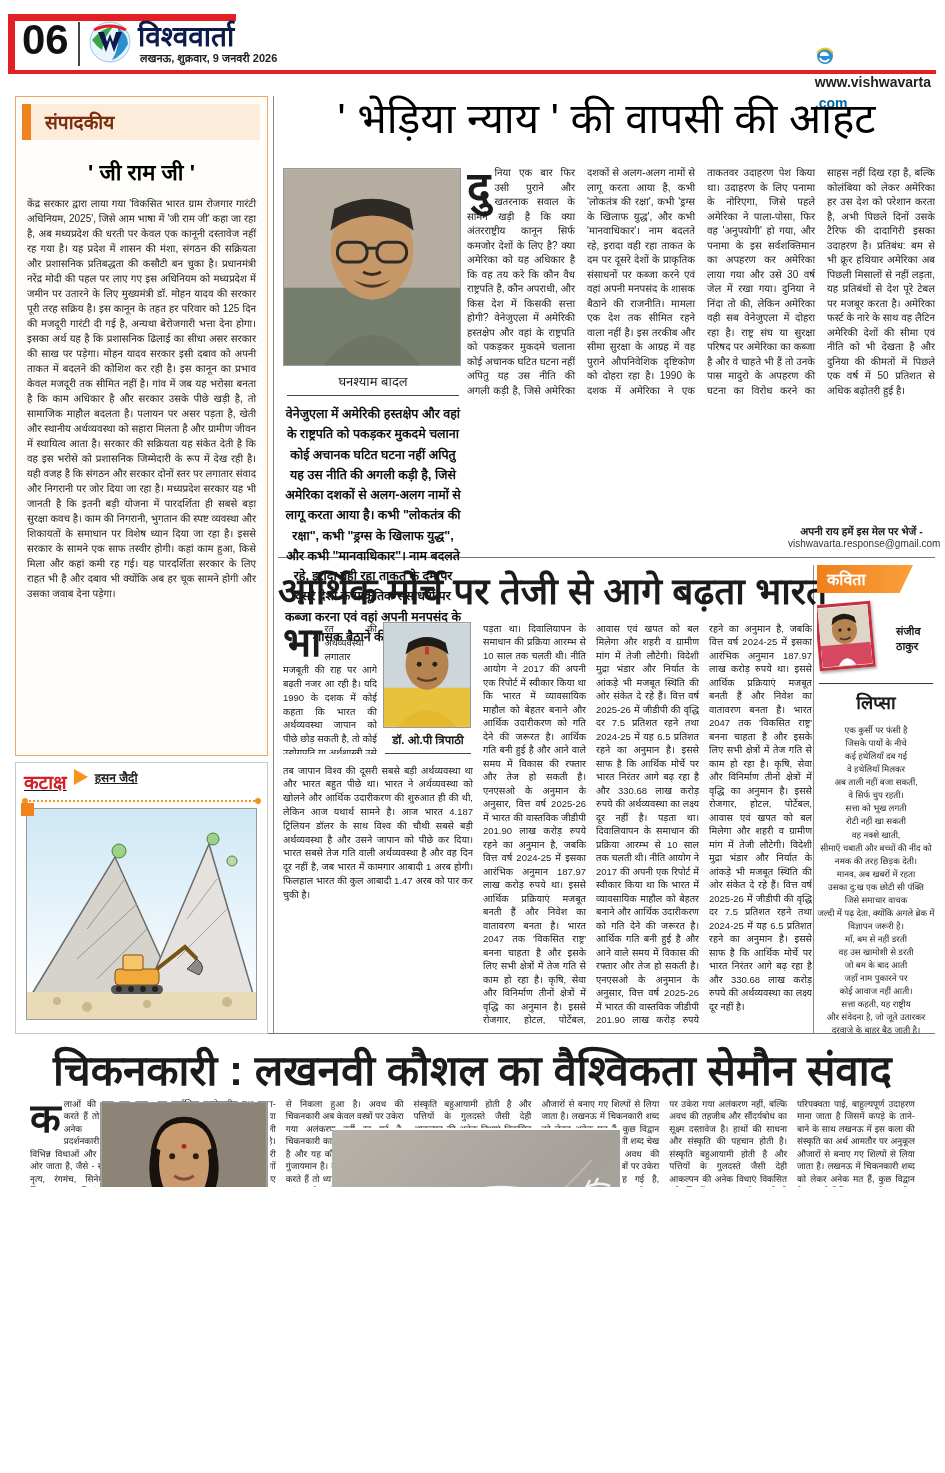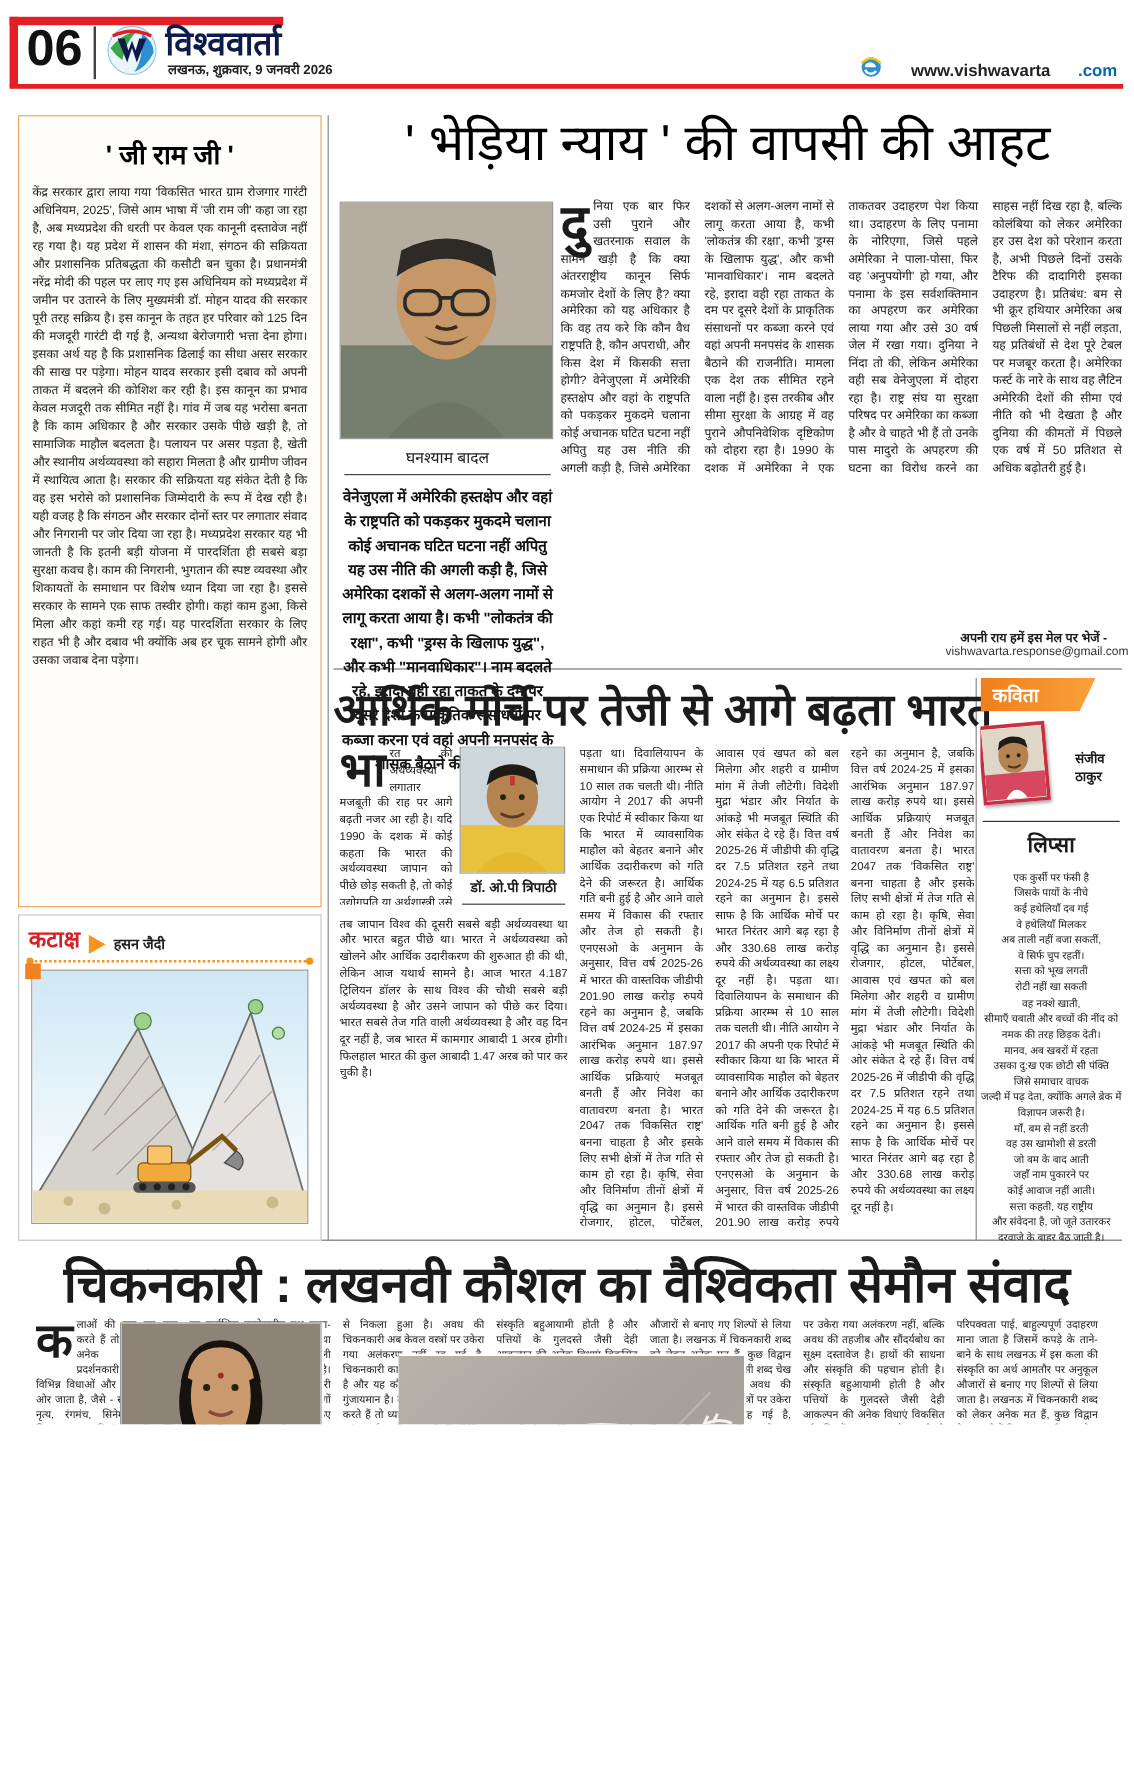--- a/index.html
+++ b/index.html
@@ -10,39 +10,39 @@
   
   .hdr-redframe { position:absolute; left:8px; top:14px; width:228px; height:58px;
     border-left:7px solid #e31e24; border-top:7px solid #e31e24; }
   .hdr-redline { position:absolute; left:8px; top:70px; width:928px; height:4px; background:#e31e24; }
   .page-num { position:absolute; left:22px; top:16px; font-size:42px; font-weight:bold; color:#111; }
   .hdr-div { position:absolute; left:78px; top:22px; width:2px; height:44px; background:#444; }
   .hdr-logo { position:absolute; left:88px; top:20px; }
   .paper-name { position:absolute; left:138px; top:16px; font-size:28px; font-weight:bold; color:#0d1b4c; font-family:"Liberation Serif","DejaVu Serif",serif; }
   .edition { position:absolute; left:140px; top:50px; font-size:11px; font-weight:bold; color:#222; }
   .page-section-title { position:absolute; left:0; top:16px; width:945px; text-align:center; font-size:31px; font-weight:bold; color:#000; }
-  .website { position:absolute; right:14px; top:46px; font-size:14px; font-weight:bold; color:#222; display:flex; align-items:center; gap:23px; }
+  .website { position:absolute; right:14px; top:46px; font-size:14px; font-weight:bold; color:#222; display:flex; gap:5px;flex-direction:column; }
   .website .dotcom { color:#0369a1; font-weight:bold; }
 
   
   .vline { position:absolute; width:1px; background:#8a8a8a; }
   .hline { position:absolute; height:1px; background:#777; }
 
   
   .edit-box { position:absolute; left:15px; top:96px; width:253px; height:660px;
     border:1px solid #f0a868; background:#fffdf9; overflow:hidden; }
   .edit-band { margin:7px 7px 0 7px; background:#fcecd9; padding:5px 8px 5px 10px; position:relative; }
   .edit-band .sq { position:absolute; left:-1px; top:0; width:9px; height:100%; background:#f08220; }
   .edit-label { font-size:19px; font-weight:bold; color:#7b2d0e; padding-left:12px; }
   .edit-title { text-align:center; font-size:22px; font-weight:bold; color:#000; margin:16px 0 10px 0; }
   .edit-body { padding:0 11px; font-size:10px; line-height:1.5; text-align:justify; color:#222; height:545px; overflow:hidden; }
 
   
   .satire-box { position:absolute; left:15px; top:762px; width:253px; height:272px; border:1px solid #c9c9c9; background:#fff; overflow:hidden; }
-  .satire-head { display:flex; align-items:flex-end; gap:7px; padding:6px 8px 4px 8px; }
+  .satire-head { display:flex; align-items:flex-start; gap:7px; padding:6px 8px 4px 8px;text-decoration:underline; }
   .satire-label { font-size:19px; font-weight:bold; color:#d42027; }
   .tri-icon { width:0; height:0; border-top:8px solid transparent; border-bottom:8px solid transparent; border-left:14px solid #f7941d; }
   .cartoonist { font-size:12px; font-weight:bold; color:#222; }
   .satire-dots { margin:1px 8px 6px 8px; border-top:2px dotted #f0941e; position:relative; }
   .satire-dots::before,.satire-dots::after { content:""; position:absolute; top:-4px; width:6px; height:6px; border-radius:50%; background:#f0941e; }
   .satire-dots::before { left:-2px; } .satire-dots::after { right:-2px; }
   .cartoon-wrap { position:relative; margin:4px 10px; border:1px solid #999; width:231px; height:212px; }
   .cartoon-corner { position:absolute; left:-6px; top:-6px; width:13px; height:13px; background:#f08220; }
 
   
@@ -137,20 +137,24 @@
       <span class="dotcom">.com</span>
   </div>
   <div class="hdr-redline"></div>
 
   <div class="vline" style="left:273px;top:96px;height:938px;"></div>
   <div class="vline" style="left:813px;top:565px;height:469px;"></div>
   <div class="hline" style="left:278px;top:557px;width:657px;"></div>
   <div class="hline" style="left:15px;top:1033px;width:920px;"></div>
 
   <div class="edit-box">
+    <div class="edit-band">
+      <span class="sq"></span>
+      <span class="edit-label">संपादकीय</span>
+    </div>
     <div class="edit-title">' जी राम जी '</div>
     <div class="edit-body">केंद्र सरकार द्वारा लाया गया 'विकसित भारत ग्राम रोजगार गारंटी अधिनियम, 2025', जिसे आम भाषा में 'जी राम जी' कहा जा रहा है, अब मध्यप्रदेश की धरती पर केवल एक कानूनी दस्तावेज नहीं रह गया है। यह प्रदेश में शासन की मंशा, संगठन की सक्रियता और प्रशासनिक प्रतिबद्धता की कसौटी बन चुका है। प्रधानमंत्री नरेंद्र मोदी की पहल पर लाए गए इस अधिनियम को मध्यप्रदेश में जमीन पर उतारने के लिए मुख्यमंत्री डॉ. मोहन यादव की सरकार पूरी तरह सक्रिय है। इस कानून के तहत हर परिवार को 125 दिन की मजदूरी गारंटी दी गई है, अन्यथा बेरोजगारी भत्ता देना होगा। इसका अर्थ यह है कि प्रशासनिक ढिलाई का सीधा असर सरकार की साख पर पड़ेगा। मोहन यादव सरकार इसी दबाव को अपनी ताकत में बदलने की कोशिश कर रही है। इस कानून का प्रभाव केवल मजदूरी तक सीमित नहीं है। गांव में जब यह भरोसा बनता है कि काम अधिकार है और सरकार उसके पीछे खड़ी है, तो सामाजिक माहौल बदलता है। पलायन पर असर पड़ता है, खेती और स्थानीय अर्थव्यवस्था को सहारा मिलता है और ग्रामीण जीवन में स्थायित्व आता है। सरकार की सक्रियता यह संकेत देती है कि वह इस भरोसे को प्रशासनिक जिम्मेदारी के रूप में देख रही है। यही वजह है कि संगठन और सरकार दोनों स्तर पर लगातार संवाद और निगरानी पर जोर दिया जा रहा है। मध्यप्रदेश सरकार यह भी जानती है कि इतनी बड़ी योजना में पारदर्शिता ही सबसे बड़ा सुरक्षा कवच है। काम की निगरानी, भुगतान की स्पष्ट व्यवस्था और शिकायतों के समाधान पर विशेष ध्यान दिया जा रहा है। इससे सरकार के सामने एक साफ तस्वीर होगी। कहां काम हुआ, किसे मिला और कहां कमी रह गई। यह पारदर्शिता सरकार के लिए राहत भी है और दबाव भी क्योंकि अब हर चूक सामने होगी और उसका जवाब देना पड़ेगा।</div>
   </div>
 
   <div class="satire-box">
     <div class="satire-head">
       <span class="satire-label">कटाक्ष</span>
       <span class="tri-icon"></span>
       <span class="cartoonist">हसन जैदी</span>
     </div>

